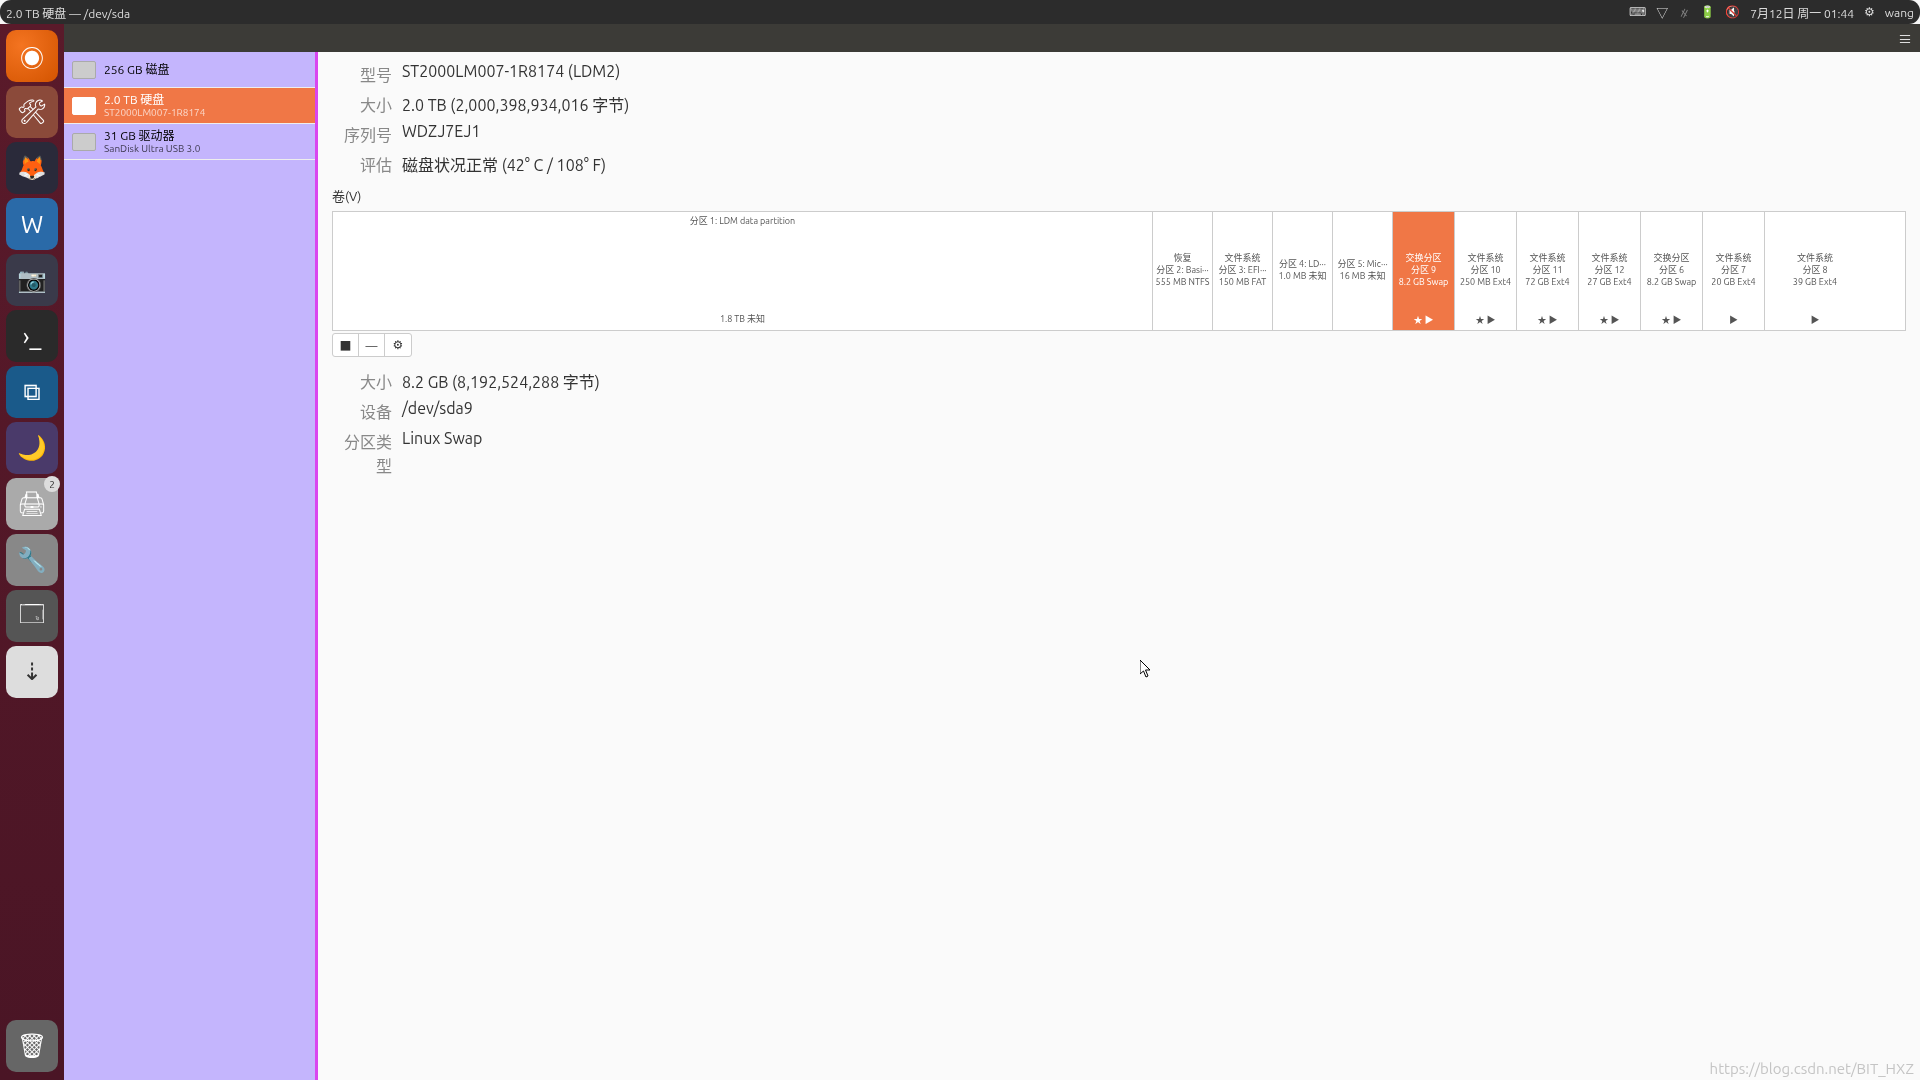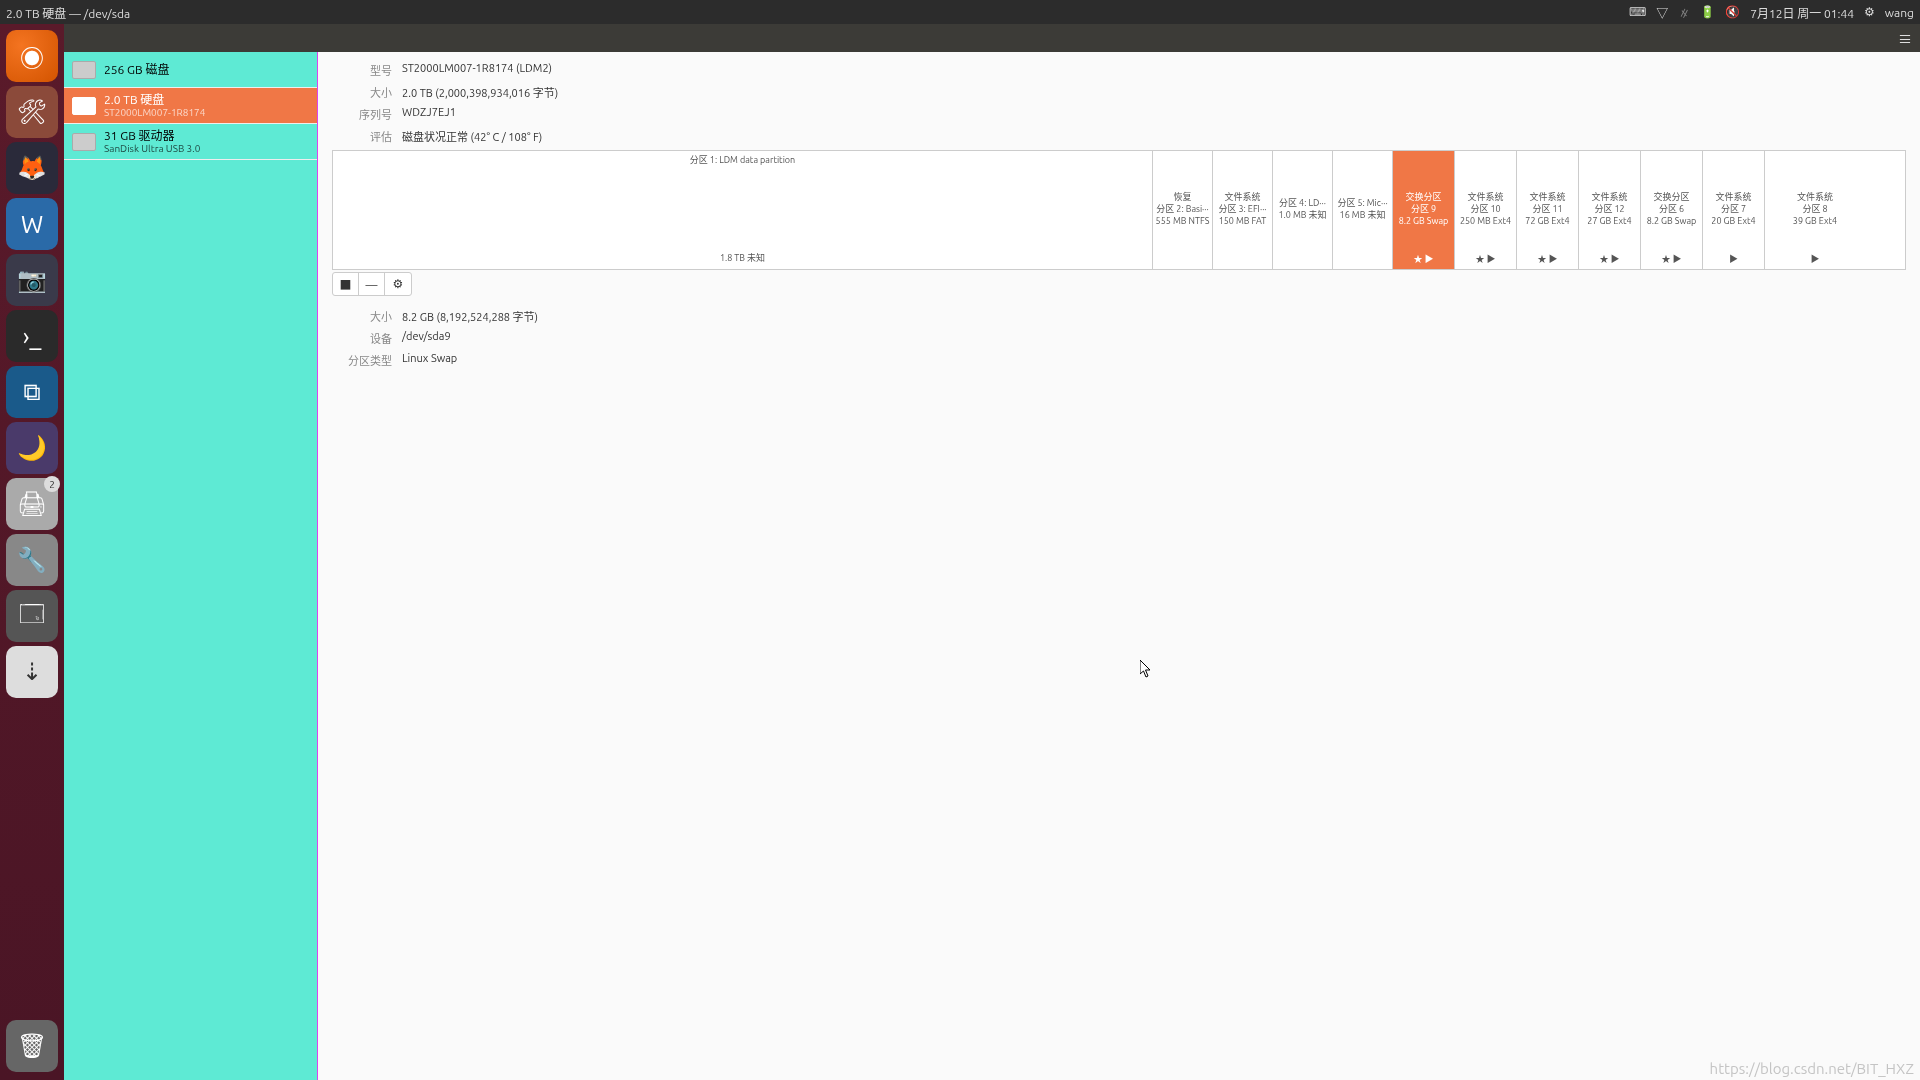--- a/index.html
+++ b/index.html
@@ -1,19 +1,19 @@
 <!DOCTYPE html>
 <html><head>
 <meta charset="utf-8">
 <style>
 * { margin: 0; padding: 0; box-sizing: border-box; font-family: "Ubuntu", "Noto Sans CJK SC", sans-serif; }
 body { background: #f7f7f7; width: 1920px; height: 1080px; overflow: hidden; position: relative; }
 
 
-.top-panel { position: absolute; top: 0; left: 0; right: 0; height: 24px; background: #2c2c2c; color: #dcdcdc; display: flex; align-items: center; font-size: 12px; padding: 0 6px; z-index: 10; }
+.top-panel { position: absolute; top: 0; left: 0; right: 0; height: 24px; background: #2c2c2c; color: #dcdcdc; display: flex; align-items: center; font-size: 12px; padding: 0 6px; z-index: 10; border-radius: 11px; }
 .top-panel .window-title { flex: 0 0 auto; }
 .top-panel .spacer { flex: 1; }
 .top-panel .tray { display: flex; align-items: center; gap: 10px; }
 .top-panel .tray span { font-size: 12px; }
 
 
 .header-bar { position: absolute; top: 24px; left: 64px; right: 0; height: 28px; background: #3c3b37; display: flex; align-items: center; justify-content: flex-end; padding-right: 8px; }
 .hamburger { color: #ddd; font-size: 14px; cursor: pointer; }
 
 
@@ -32,32 +32,32 @@
 .li-disktool { background: #888; }
 .li-files { background: #555; }
 .li-usb { background: #ddd; color: #333; }
 .li-trash { background: #666; }
 .badge { position: absolute; top: -2px; right: -2px; background: #ddd; color: #333; border-radius: 50%; width: 16px; height: 16px; font-size: 10px; display: flex; align-items: center; justify-content: center; }
 
 
 .app { position: absolute; top: 52px; left: 64px; right: 0; bottom: 0; display: flex; background: #fafafa; }
 
 
-.device-list { width: 254px; background: #5eead4; border-right: 1px solid #d946ef; }
+.device-list { width: 254px; background: #c4b5fd; border-right: 3px solid #d946ef; }
 .device-item { padding: 4px 8px; display: flex; align-items: center; gap: 8px; border-bottom: 1px solid #eee; height: 36px; overflow: hidden; }
 .device-item.selected { background: #f07746; color: #fff; }
 .device-icon { width: 24px; height: 18px; background: #ccc; border-radius: 2px; flex-shrink: 0; border: 1px solid #aaa; }
 .device-item.selected .device-icon { background: #fff; border-color: #fff; }
 .device-info { display: flex; flex-direction: column; line-height: 1.1; overflow: hidden; }
 .device-name { font-size: 12px; white-space: nowrap; }
 .device-sub { font-size: 10px; opacity: 0.7; white-space: nowrap; }
 
 
 .content { flex: 1; padding: 10px 14px; overflow: hidden; }
-.info-row { display: flex; margin-bottom: 6px; font-size: 11px; }
+.info-row { display: flex; margin-bottom: 6px; font-size: 16px; }
 .info-label { width: 60px; text-align: right; color: #888; margin-right: 10px; }
 .info-value { color: #333; text-align: center; }
 
 .volumes-title { font-size: 13px; color: #333; margin: 10px 0 6px 0; }
 
 
 .partition-bar { display: flex; border: 1px solid #ccc; height: 120px; background: #fff; }
 .partition { border-right: 1px solid #ccc; display: flex; flex-direction: column; align-items: center; justify-content: center; text-align: center; font-size: 9px; color: #555; padding: 4px 2px; position: relative; overflow: hidden; }
 .partition:last-child { border-right: none; }
 .partition.selected { background: #f07746; color: #fff; }
@@ -153,20 +153,21 @@
     </div>
     <div class="info-row">
       <span class="info-label">序列号</span>
       <span class="info-value">WDZJ7EJ1</span>
     </div>
     <div class="info-row">
       <span class="info-label">评估</span>
       <span class="info-value">磁盘状况正常 (42° C / 108° F)</span>
     </div>
 
+    <div class="volumes-title">卷(V)</div>
 
     <div class="partition-bar" id="partition-bar">
         <div class="partition" style="flex: 0 0 820px; justify-content: space-between;">
           <div class="p-line">分区 1:  LDM data partition</div>
           <div class="p-line">1.8 TB 未知</div>
         </div>
         <div class="partition" style="flex: 0 0 60px;">
           <div class="p-line">恢复</div>
           <div class="p-line">分区 2:  Basi···</div>
           <div class="p-line">555 MB NTFS</div>

